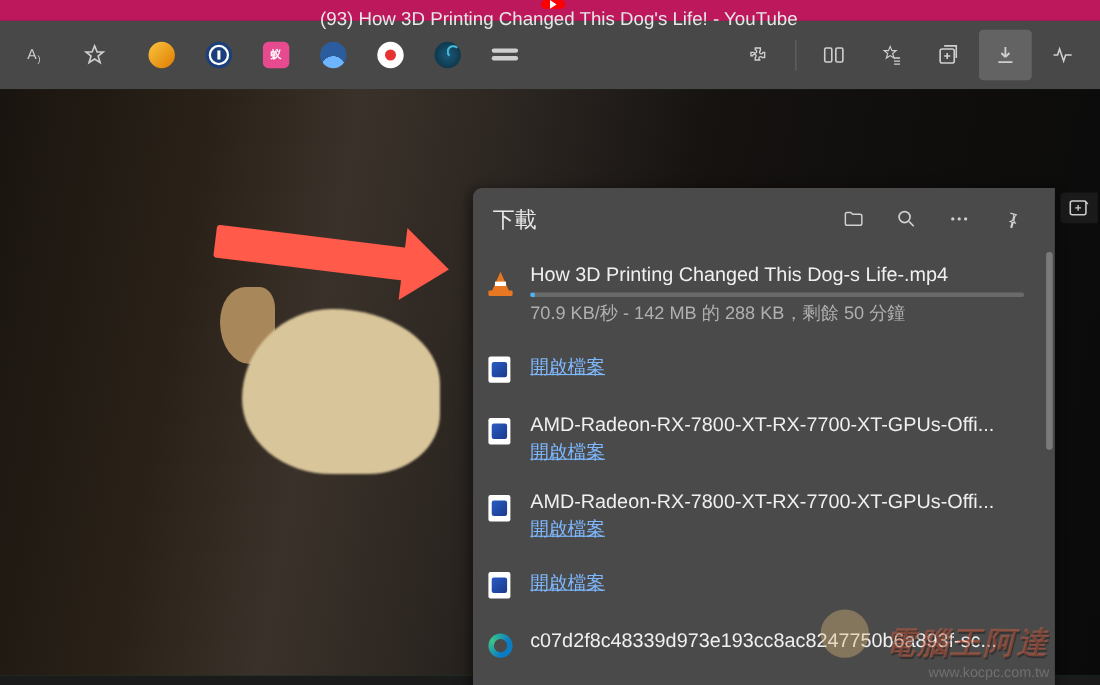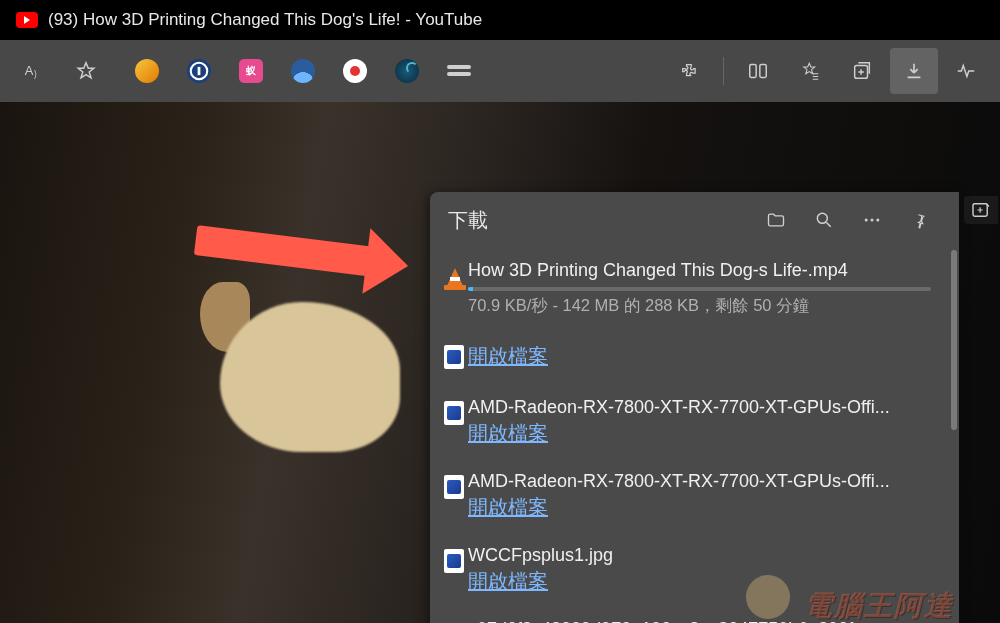--- a/index.html
+++ b/index.html
@@ -5,27 +5,28 @@
   * { margin: 0; padding: 0; box-sizing: border-box; }
   body {
     width: 1000px;
     height: 623px;
     background: #1b1b1b;
     font-family: "Segoe UI", "Microsoft JhengHei", sans-serif;
     overflow: hidden;
     position: relative;
   }
   .tab-bar {
-    height: 40px;
-    background: #000000;
+    height: 19px;
+    background: #be185d;
     display: flex;
     align-items: center;
     padding-left: 16px;
     color: #e8e8e8;
     font-size: 17px;
+    flex-direction: column;
   }
   .yt-icon {
     width: 22px;
     height: 16px;
     background: #ff0000;
     border-radius: 4px;
     display: inline-flex;
     align-items: center;
     justify-content: center;
     margin-right: 10px;
@@ -156,20 +157,21 @@
   }
   .dl-hbtn svg { width: 20px; height: 20px; }
   .dl-list {
     flex: 1;
     overflow-y: auto;
     padding-right: 10px;
   }
   .dl-item {
     display: flex;
     padding: 12px 18px 12px 14px;
+    gap: 14px;
   }
   .dl-icon {
     width: 24px;
     height: 28px;
     flex-shrink: 0;
     margin-top: 4px;
   }
   .dl-info {
     flex: 1;
     min-width: 0;
@@ -192,21 +194,21 @@
     height: 100%;
     width: 1%;
     background: #4ab8ff;
   }
   .dl-sub {
     color: #b0b0b0;
     font-size: 16.5px;
   }
   .dl-link {
     color: #7eb8ff;
-    font-size: 20px;
+    font-size: 17px;
     text-decoration: underline;
     margin-top: 2px;
     display: inline-block;
   }
   .vlc-icon {
     position: relative;
     width: 22px;
     height: 26px;
   }
   .vlc-icon .cone {
@@ -521,21 +523,20 @@
           <div class="dl-name">AMD-Radeon-RX-7800-XT-RX-7700-XT-GPUs-Offi...</div>
           <a class="dl-link">開啟檔案</a>
         </div>
       </div>
 
       <div class="dl-item">
         <div class="dl-icon">
             <div class="img-icon"></div>
           </div>
         <div class="dl-info">
-          <div class="dl-name">WCCFpsplus1.jpg</div>
           <a class="dl-link">開啟檔案</a>
         </div>
       </div>
 
       <div class="dl-item">
         <div class="dl-icon">
             <div class="edge-icon"></div>
           </div>
         <div class="dl-info">
           <div class="dl-name">c07d2f8c48339d973e193cc8ac8247750b6a893f-sc...</div>

